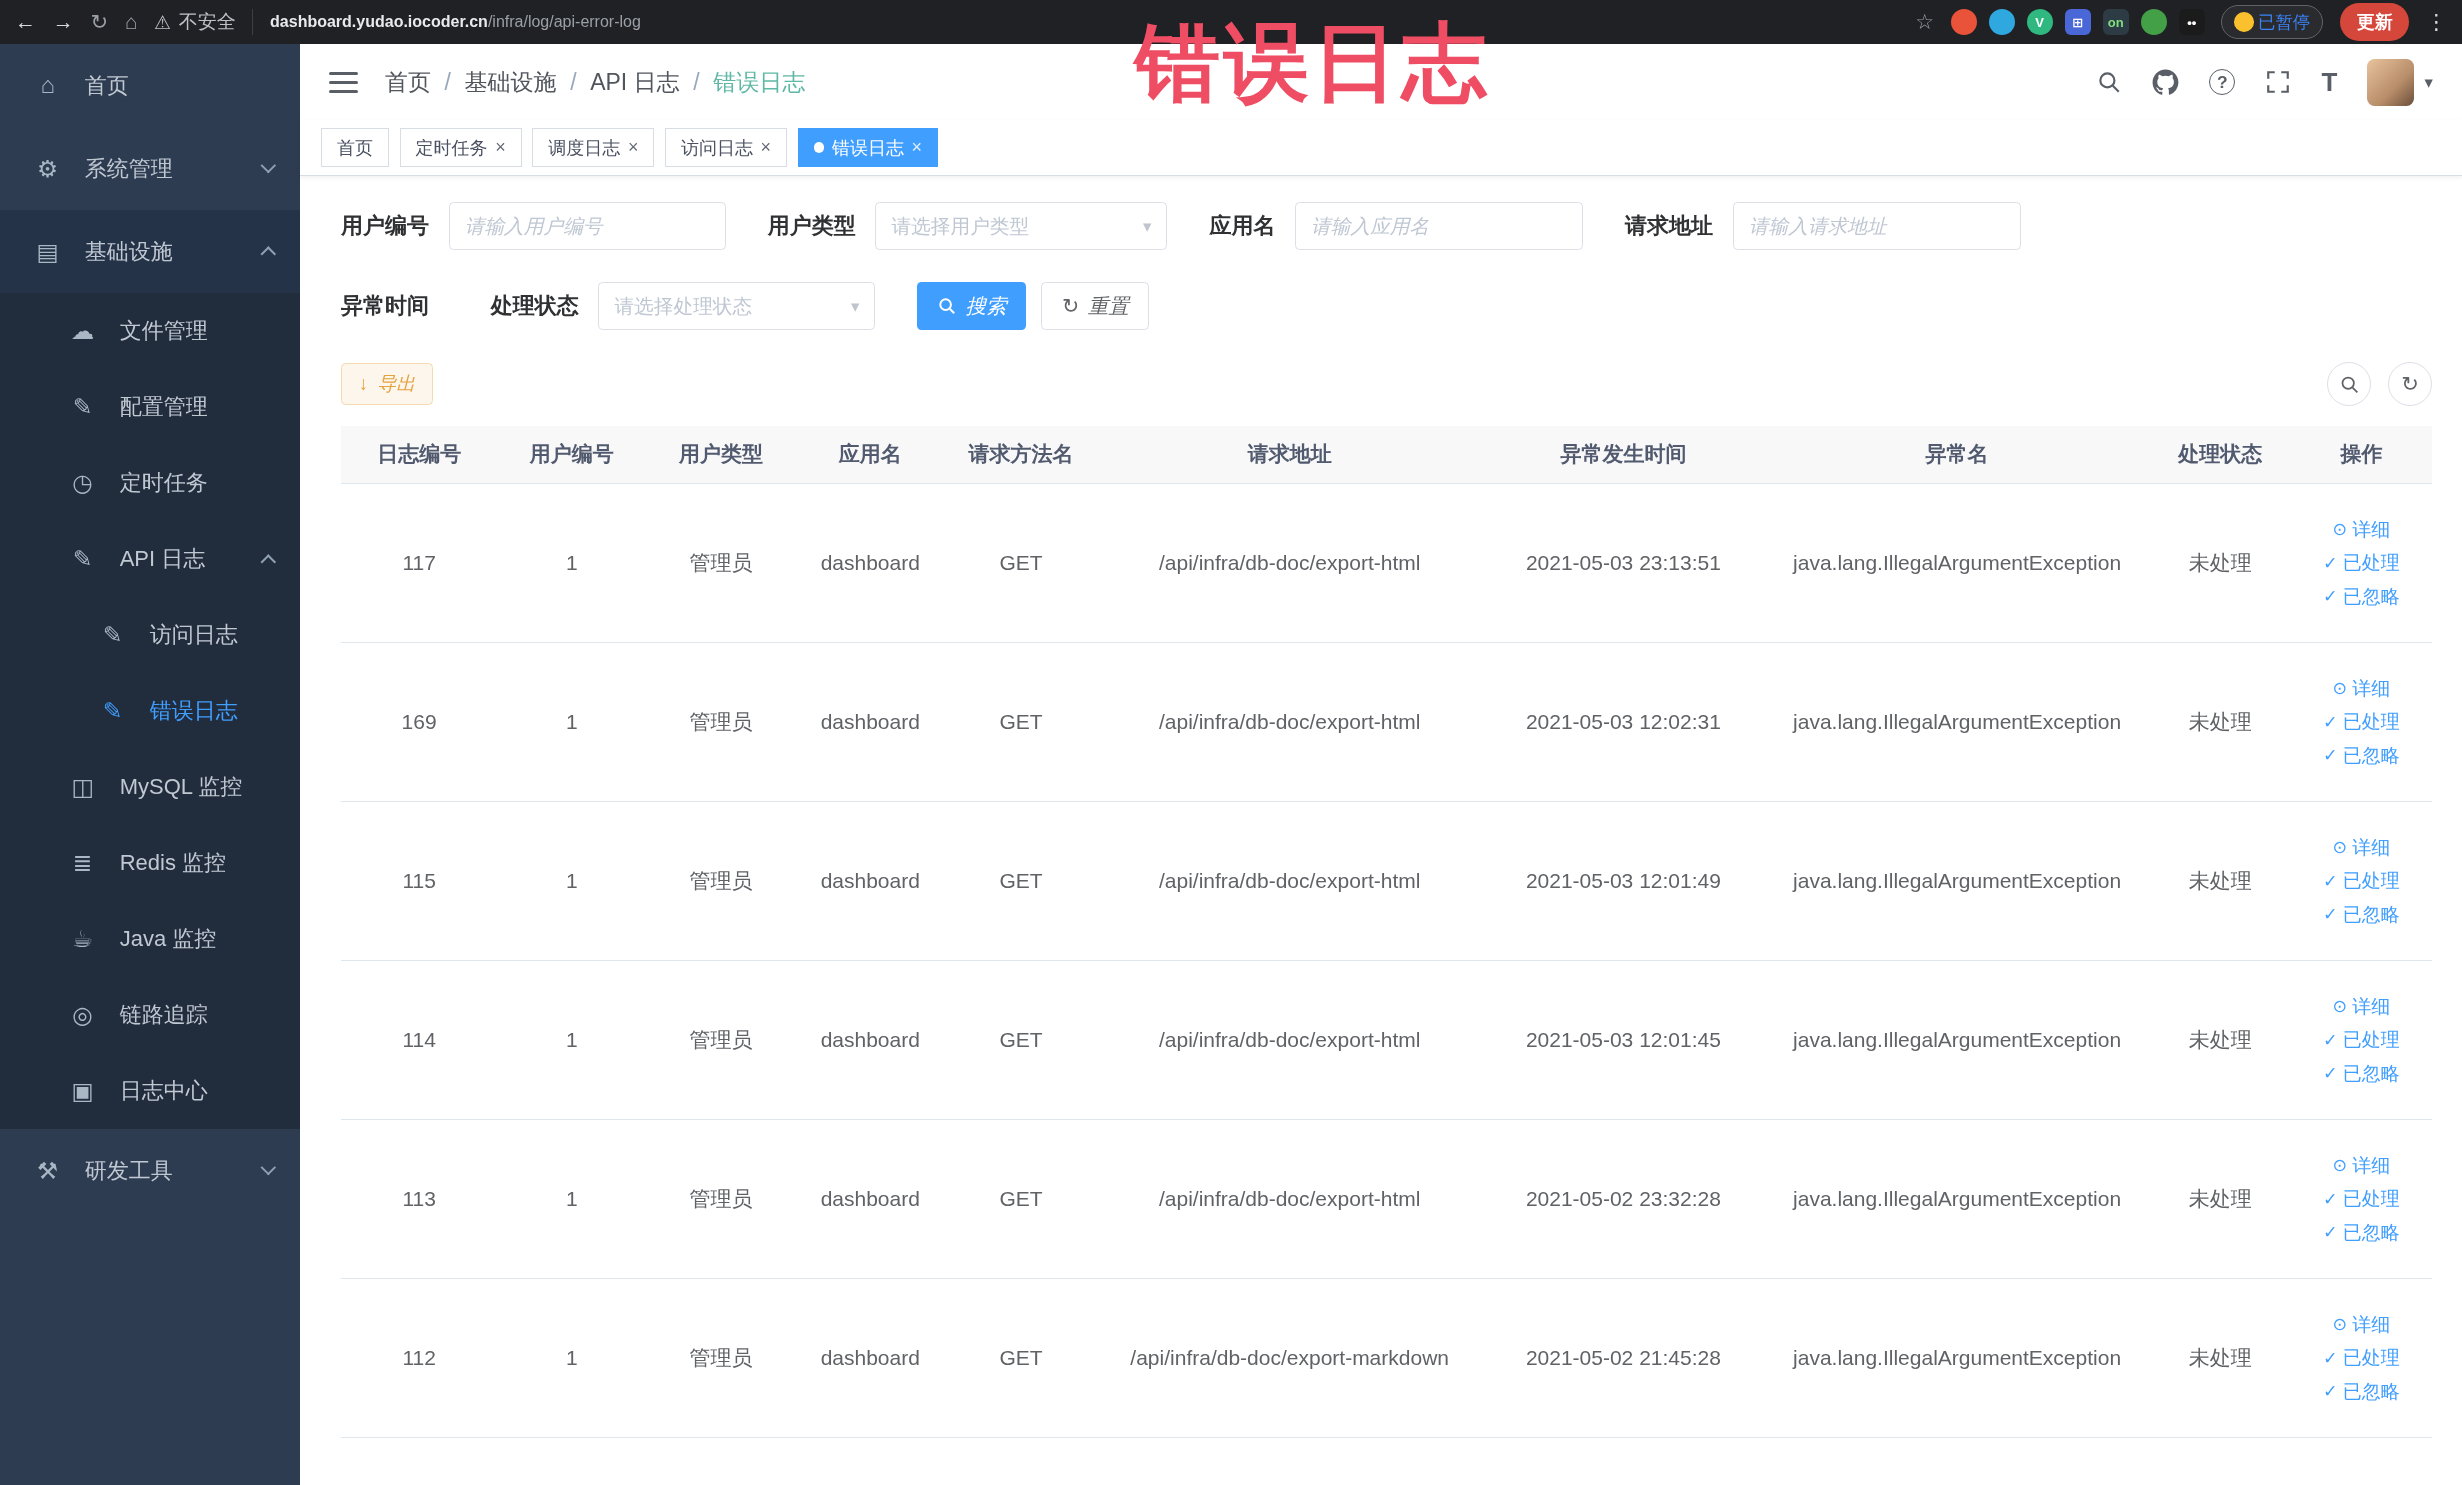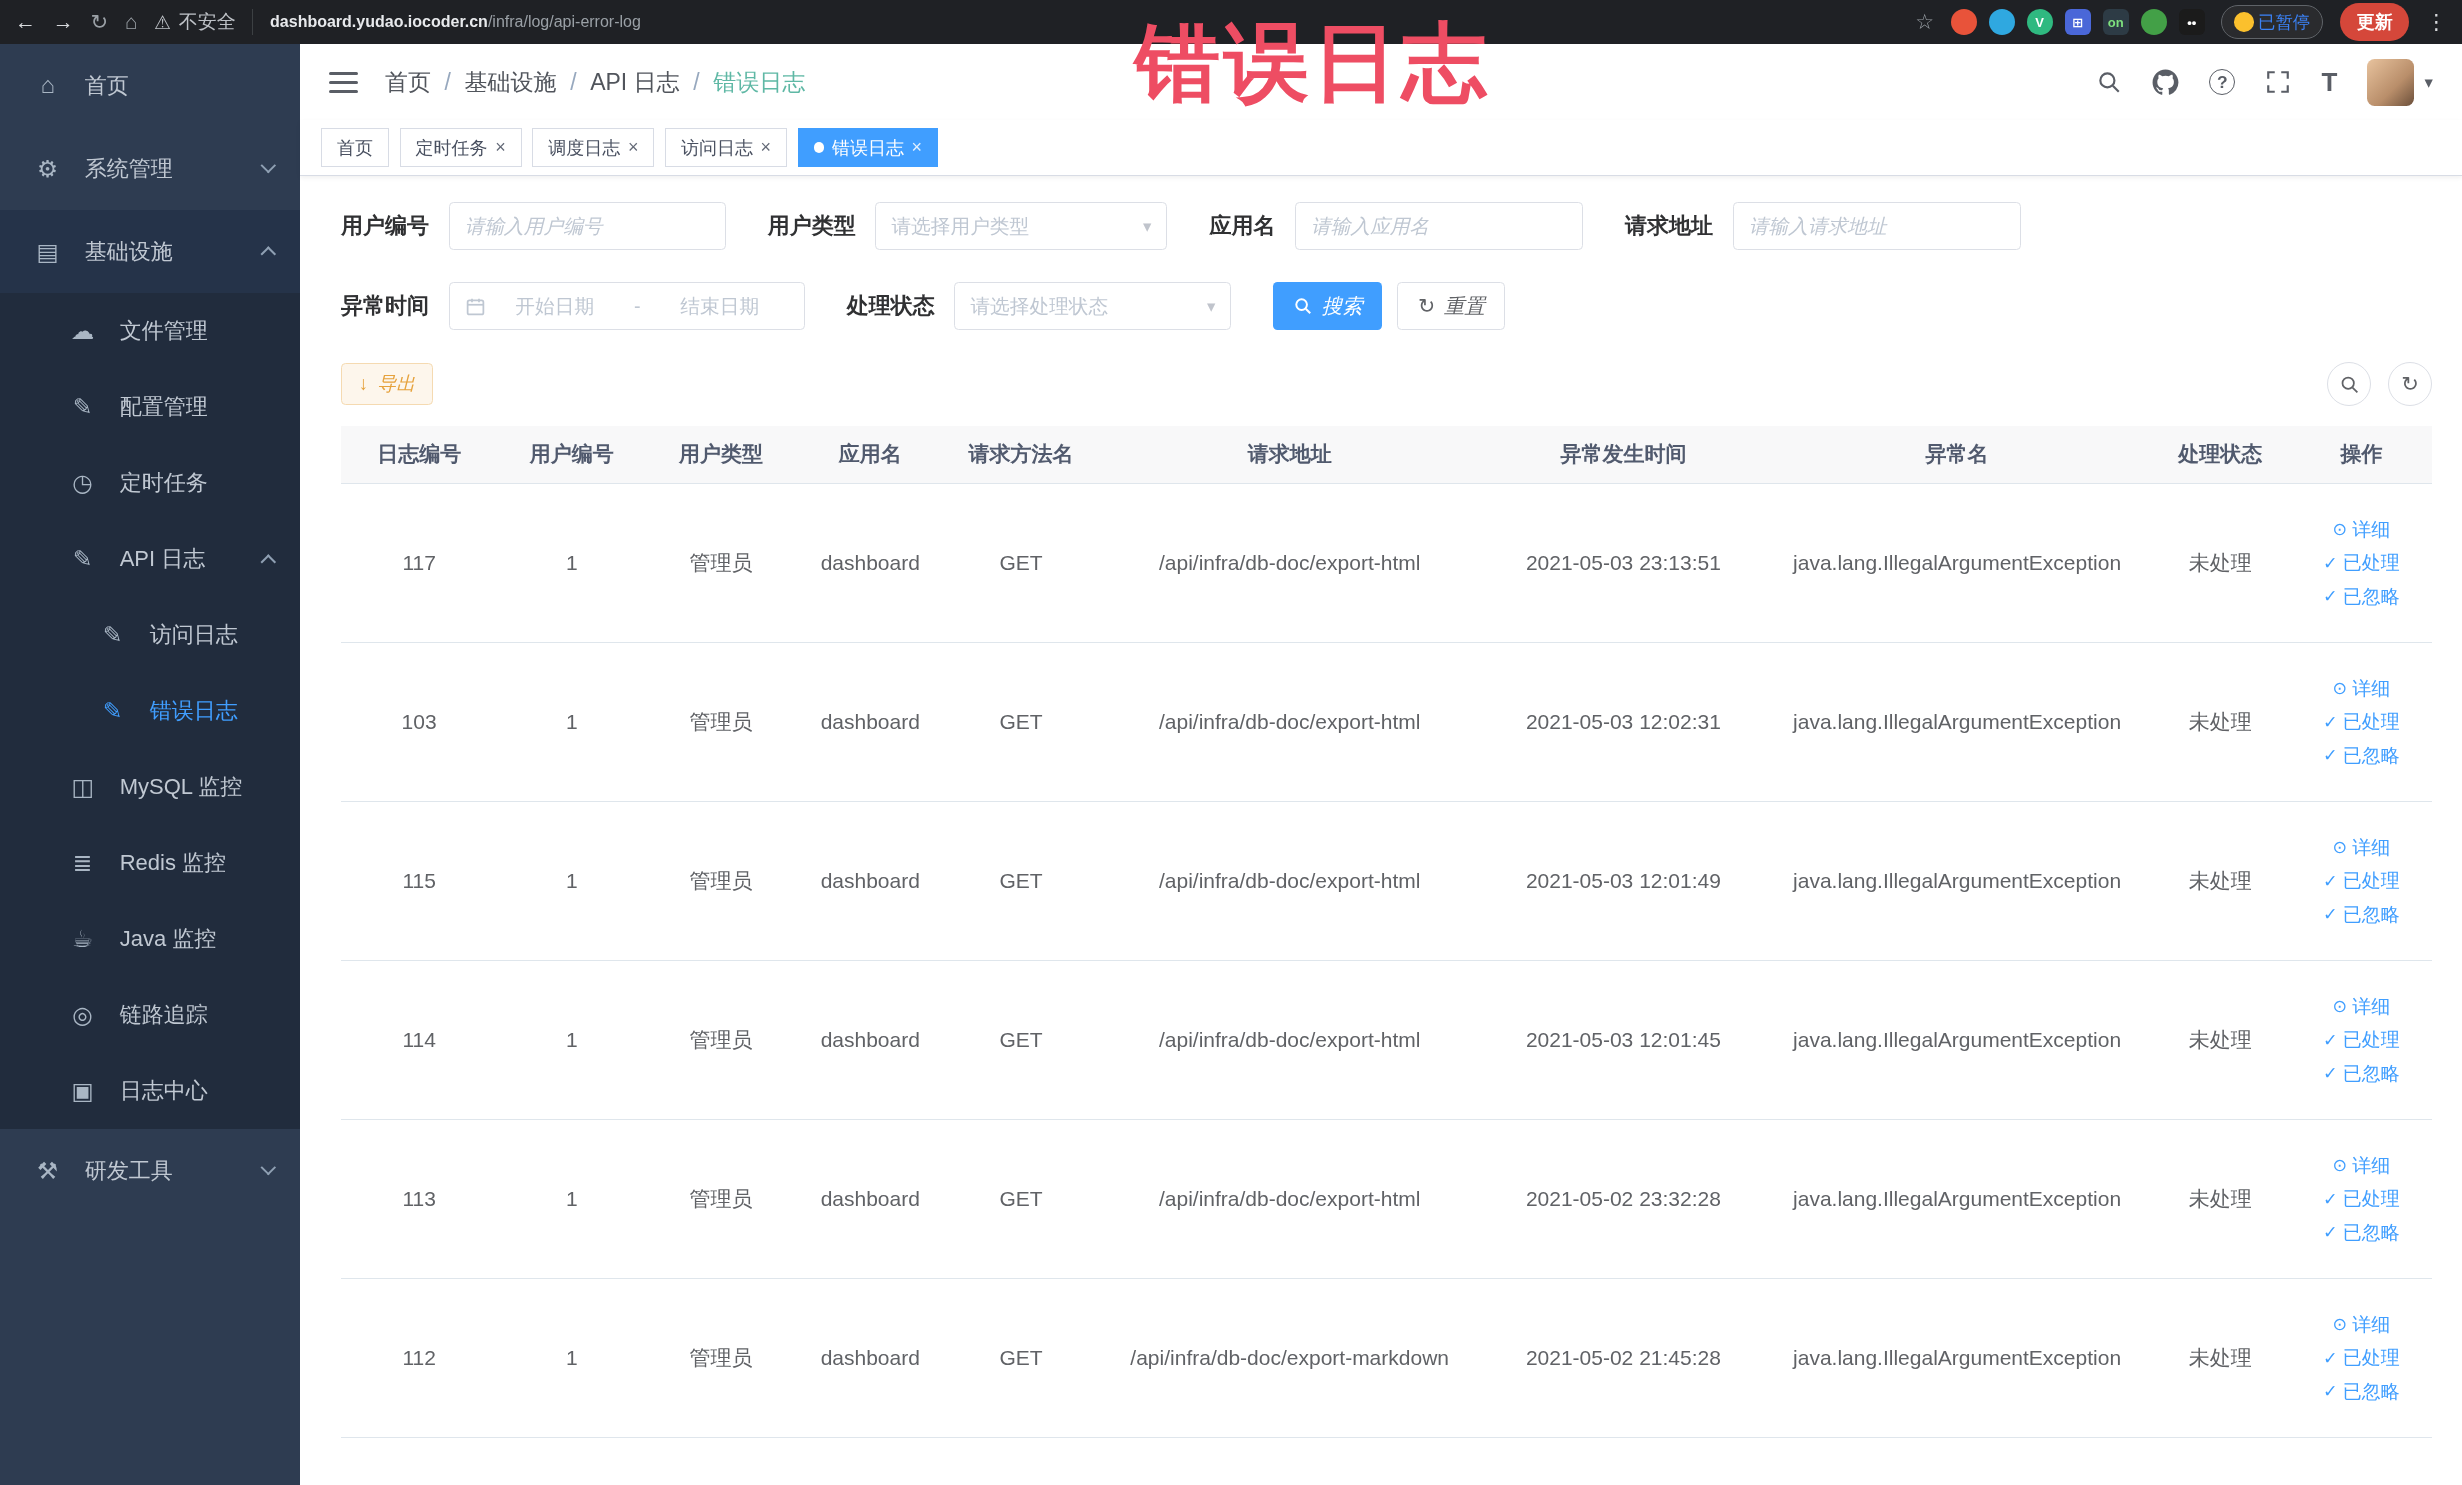--- a/index.html
+++ b/index.html
@@ -286,31 +286,20 @@
         </div>
         <div class="fitem">
           <label class="flabel">请求地址</label>
           <input class="input w380" placeholder="请输入请求地址" style="">
         </div>
       </div>
 
       <div class="frow">
         <div class="fitem">
           <label class="flabel">异常时间</label>
-          <div class="daterange w470">
-            <svg width="21" height="21" viewBox="0 0 24 24">
-                <rect x="3" y="5" width="18" height="16" rx="2" fill="none" stroke="#bfc7d2" stroke-width="2"></rect>
-                <line x1="3" y1="10" x2="21" y2="10" stroke="#bfc7d2" stroke-width="2"></line>
-                <line x1="8" y1="3" x2="8" y2="7" stroke="#bfc7d2" stroke-width="2"></line>
-                <line x1="16" y1="3" x2="16" y2="7" stroke="#bfc7d2" stroke-width="2"></line>
-              </svg>
-            <span class="ph">开始日期</span>
-            <span class="ph sep">-</span>
-            <span class="ph">结束日期</span>
-          </div>
         </div>
         <div class="fitem">
           <label class="flabel">处理状态</label>
           <div class="select w366">
             <span class="ph">请选择处理状态</span>
             <span class="sarrow">▾</span>
           </div>
         </div>
         <button class="btn primary">
           <svg width="19.7" height="19.7" viewBox="0 0 24 24">
@@ -391,21 +380,21 @@
                     <span>已处理</span>
                   </a>
                   <a class="act">
                     <i>✓</i>
                     <span>已忽略</span>
                   </a>
                 </div>
               </td>
             </tr>
             <tr>
-              <td>103</td>
+              <td>169</td>
               <td>1</td>
               <td>管理员</td>
               <td>dashboard</td>
               <td>GET</td>
               <td>/api/infra/db-doc/export-html</td>
               <td>2021-05-03 12:02:31</td>
               <td>java.lang.IllegalArgumentException</td>
               <td>未处理</td>
               <td>
                 <div class="acts">

